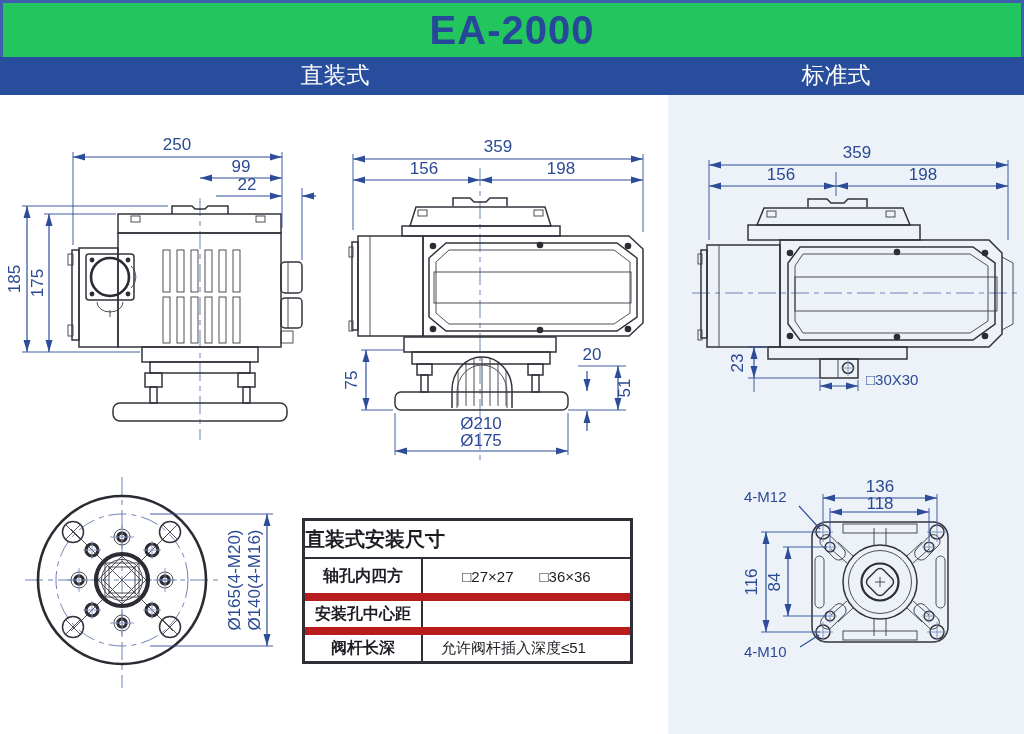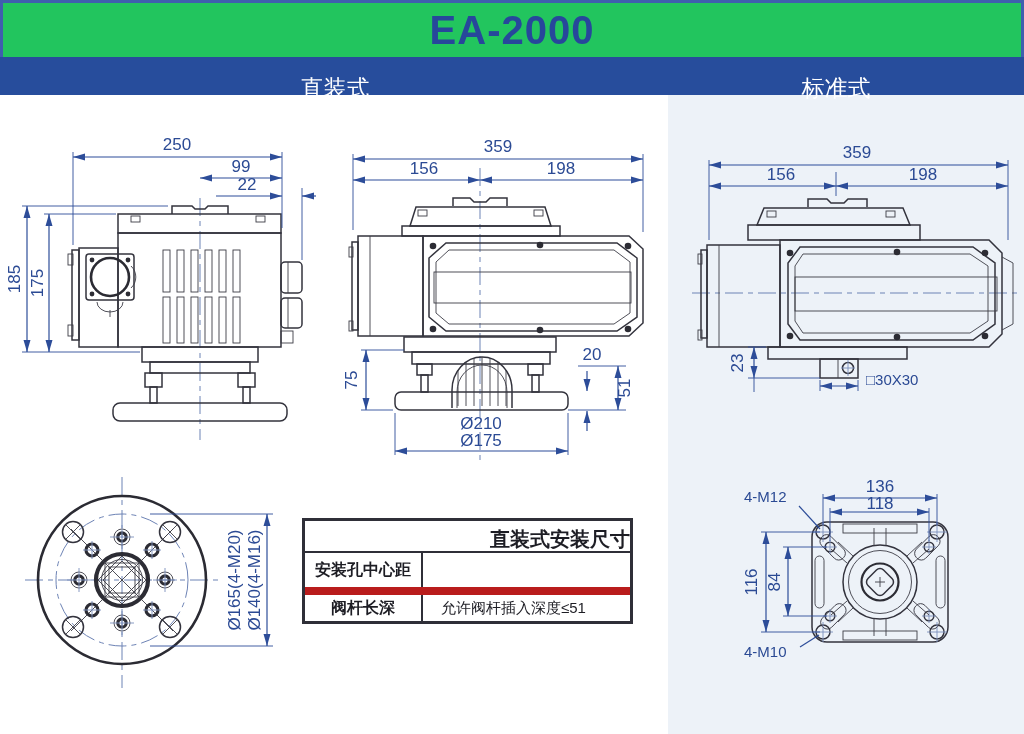--- a/index.html
+++ b/index.html
@@ -3,42 +3,42 @@
 <meta charset="utf-8">
 <style>
   *{margin:0;padding:0;box-sizing:border-box}
   html,body{width:1024px;height:734px}
   body{position:relative;background:#ffffff;font-family:"Liberation Sans","DejaVu Sans",sans-serif;overflow:hidden}
   .title-band{position:absolute;left:0;top:0;width:1024px;height:57px;background:#22c55e;
     border-top:3px solid #3f5fae;border-left:3px solid #3f5fae;border-right:3px solid #3f5fae;
     display:flex;align-items:center;justify-content:center;z-index:3}
   .page-title{font-size:40px;font-weight:700;color:#27479b;letter-spacing:1px}
   .blue-bar{position:absolute;left:0;top:57px;width:1024px;height:38px;background:#274d9c;z-index:3}
-  .tab{position:absolute;top:70px;height:38px;line-height:37px;width:220px;text-align:center;
+  .tab{position:absolute;top:57px;height:38px;line-height:37px;width:220px;text-align:center;
     color:#ffffff;font-size:23px;font-weight:500;z-index:4}
   .tab-left{left:225px}
   .tab-right{left:726px}
   .right-panel{position:absolute;left:668px;top:95px;width:356px;height:639px;background:#edf2f8;z-index:0}
   svg.draw{position:absolute;left:0;top:0;z-index:2}
   
   .ln{fill:none;stroke:#33333d;stroke-width:1.5}
   .lnt{fill:none;stroke:#3c3c46;stroke-width:0.9}
   .lnb{fill:none;stroke:#2b2b33;stroke-width:2.6}
   .dim{fill:none;stroke:#2d4d99;stroke-width:1.2}
   .ext{fill:none;stroke:#2d4d99;stroke-width:0.9}
   .cl{fill:none;stroke:#6d83b5;stroke-width:1;stroke-dasharray:18 5 5 5}
   .tick{fill:none;stroke:#7c8fbc;stroke-width:0.9}
   .bolt{fill:#2c2c34;stroke:none}
   .donut{fill:none;stroke:#2c2c34;stroke-width:3.2}
   text.d{fill:#2b4a94;font-size:17px;font-weight:500;text-anchor:middle}
   text.ds{fill:#2b4a94;font-size:15px;font-weight:500;text-anchor:start}
   
   .mount-table{position:absolute;left:302px;top:518px;width:331px;background:#fff;
     border:3px solid #2f2f38;z-index:3}
-  .mt-title{height:32px;line-height:36px;text-align:right;font-size:20px;font-weight:700;
+  .mt-title{height:38px;line-height:36px;text-align:left;font-size:20px;font-weight:700;
     color:#1d1d24;border-bottom:2px solid #2f2f38}
   .mt-row{display:flex;height:34px}
   .mt-row + .mt-row{border-top:8px solid #b91c1c}
   .mt-label{width:118px;border-right:2px solid #2f2f38;display:flex;align-items:center;
     justify-content:center;font-size:16px;font-weight:600;color:#1d1d24}
   .mt-vals{flex:1;display:flex;align-items:center;justify-content:center;gap:26px;
     font-size:15px;color:#1d1d24}
 </style>
 </head>
 <body>
@@ -393,20 +393,27 @@
     <text class="ds" x="744" y="502">4-M12</text>
     <line class="dim" x1="799" y1="506" x2="820" y2="529"></line>
     <text class="ds" x="744" y="657">4-M10</text>
     <line class="dim" x1="800" y1="647" x2="819" y2="635"></line>
   </g>
 </svg>
 
 <div class="mount-table">
   <div class="mt-title">直装式安装尺寸</div>
   <div class="mt-row">
+    <div class="mt-label">轴孔内四方</div>
+    <div class="mt-vals">
+      <span>□27×27</span>
+      <span>□36×36</span>
+    </div>
+  </div>
+  <div class="mt-row">
     <div class="mt-label">安装孔中心距</div>
   </div>
   <div class="mt-row">
     <div class="mt-label">阀杆长深</div>
     <div class="mt-vals">
       <span>允许阀杆插入深度≤51</span>
       <span></span>
     </div>
   </div>
 </div>

